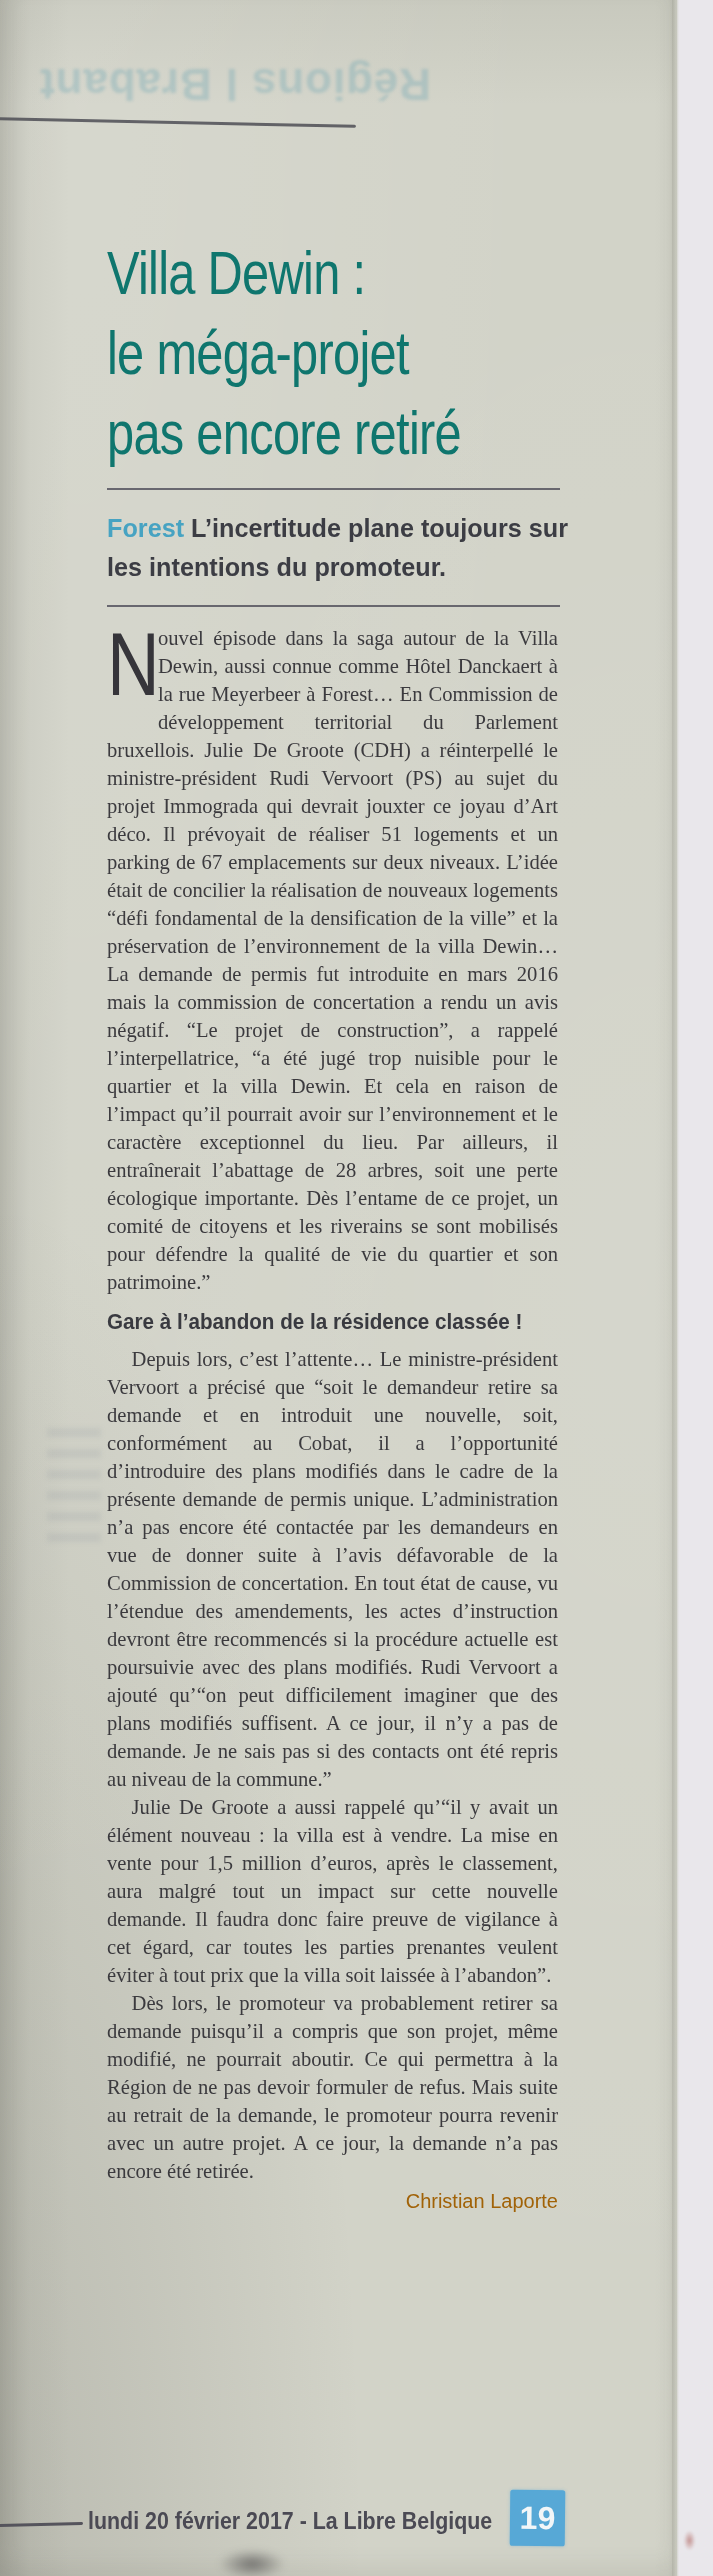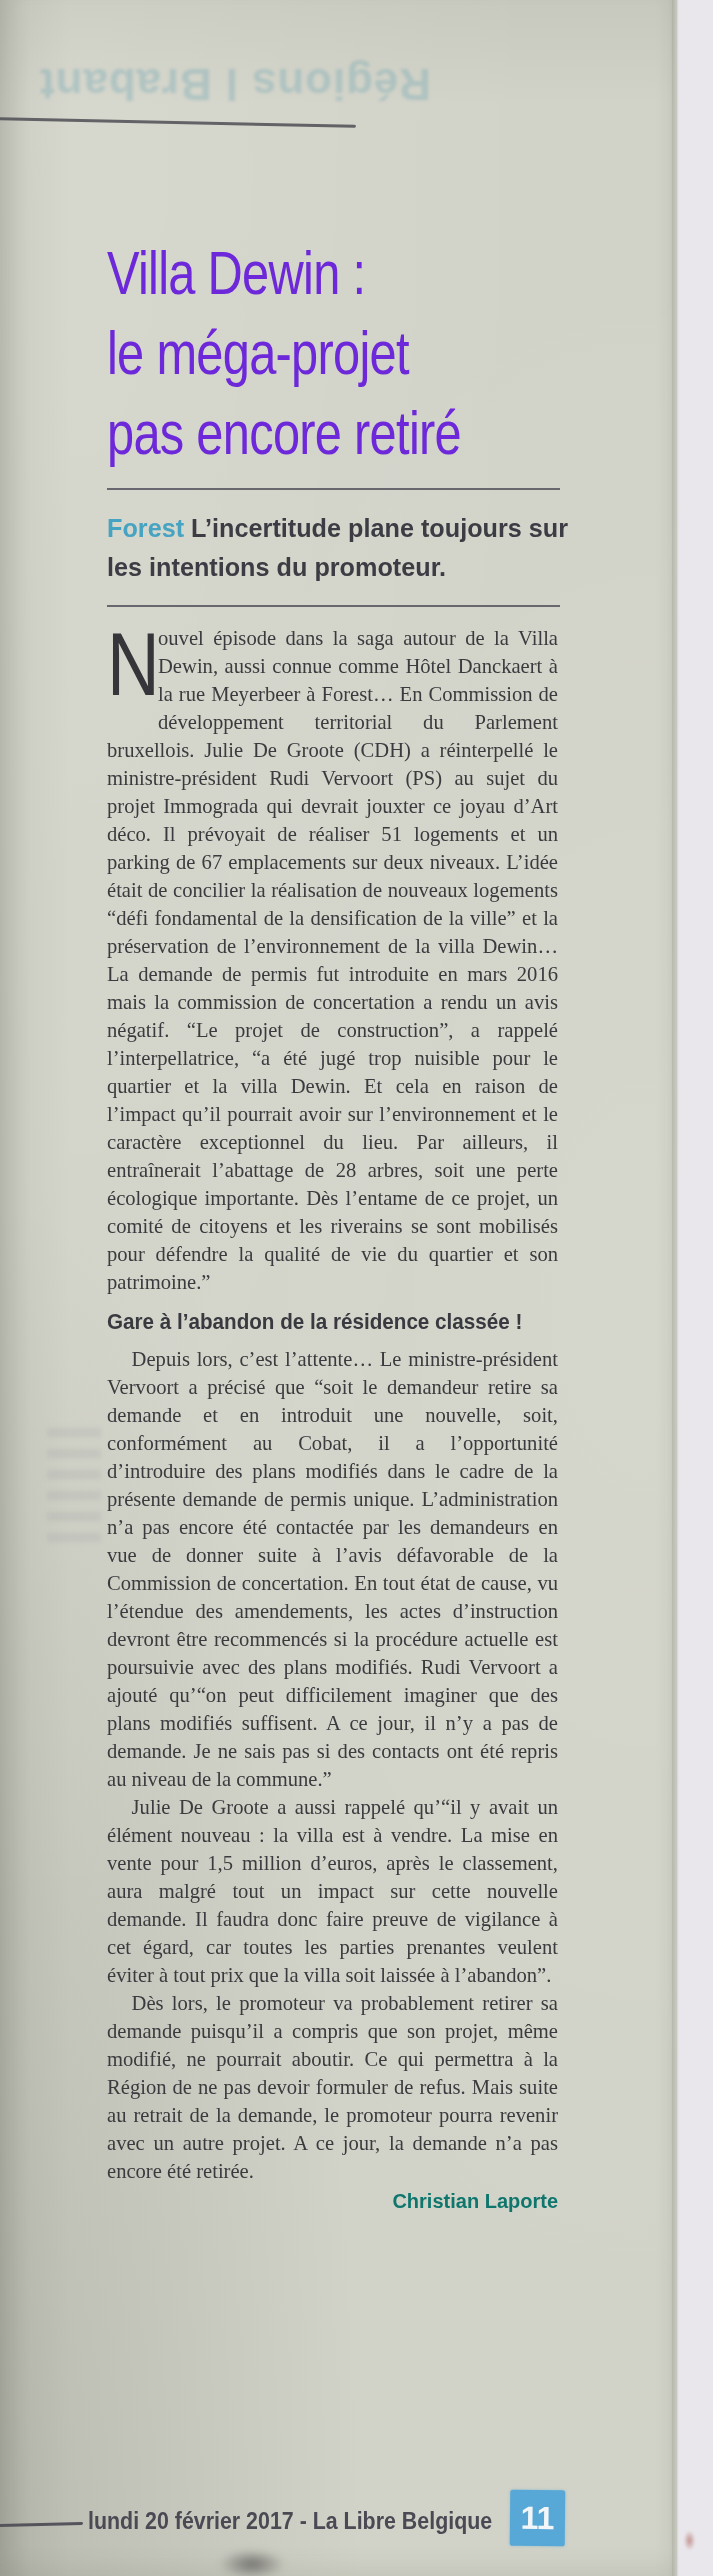--- a/index.html
+++ b/index.html
@@ -18,21 +18,21 @@
     box-shadow:inset 0 -12.3px 19.3px rgba(100,100,92,0.10);}
   .tear{position:absolute;left:672px;top:0;width:7px;height:2576px;
     background:linear-gradient(90deg, rgba(140,140,128,0.25), rgba(201,202,191,0.9) 60%, rgba(233,231,235,0));}
   
   .ghost-header{position:absolute;left:19.3px;top:39px;width:412px;height:70px;
     transform:rotate(180deg);font-weight:700;font-size:44px;letter-spacing:0.9px;
     color:rgba(96,158,176,0.30);filter:blur(1.4px);white-space:nowrap;overflow:hidden;}
   .top-rule{position:absolute;left:-5.3px;top:121px;width:361px;height:2.6px;
     background:#4e4d55;transform:rotate(1.2deg);border-radius:1.8px;opacity:0.85;}
   
-  .headline{position:absolute;left:107px;top:233px;color:#6d28d9;}
+  .headline{position:absolute;left:107px;top:233px;color:#0f766e;}
   .headline .hl{display:block;font-weight:400;font-size:61px;line-height:80px;
     letter-spacing:-0.9px;transform:scaleX(0.80);transform-origin:left top;white-space:nowrap;}
   .rule{position:absolute;left:107px;width:453px;height:1.8px;background:#55545e;opacity:0.85;}
   .rule-1{top:488px;}
   .rule-2{top:605px;}
   
   .standfirst{position:absolute;left:107px;top:509px;width:491px;
     font-weight:700;font-size:26px;line-height:39px;color:#3c3d44;
     transform:scaleX(0.97);transform-origin:left top;}
   .kicker{color:#47a3c2;}
@@ -42,22 +42,22 @@
     color:#3b3a3e;text-align:justify;hyphens:auto;-webkit-hyphens:auto;}
   .body-col p{margin:0;}
   .body-col p.indent{text-indent:24.6px;}
   .dropcap{float:left;font-family:"Liberation Sans",sans-serif;font-weight:400;
     font-size:89px;line-height:72px;height:81px;width:44px;color:#36353a;
     transform:scaleX(0.82);transform-origin:left top;margin:3.5px 7px 0 0;}
   .ital{}
   h3.subhead{font-family:"Liberation Sans",sans-serif;font-weight:700;
     font-size:21.5px;line-height:26px;color:#393a40;margin:13px 0 9.6px 0;
     transform:scaleX(0.96);transform-origin:left top;white-space:nowrap;text-align:left;}
-  .byline{font-family:"Liberation Sans",sans-serif;font-weight:700;font-size:20px;
-    color:#0f766e;text-align:right;margin-top:2.6px;}
+  .byline{font-family:"Liberation Sans",sans-serif;font-weight:400;font-size:20px;
+    color:#a16207;text-align:right;margin-top:2.6px;}
   
   .footer-rule{position:absolute;left:-3.5px;top:2523px;width:86px;height:2.6px;
     background:#55545c;transform:rotate(-1.5deg);border-radius:1.8px;}
   .footer-text{position:absolute;left:88px;top:2508px;font-weight:700;font-size:23px;
     color:#4b4a54;transform:scaleX(0.93);transform-origin:left top;white-space:nowrap;}
   .page-badge{position:absolute;left:510px;top:2490px;width:55px;height:56px;
     background:#57a8d6;border-radius:2.6px;transform:rotate(0.6deg);
     display:flex;align-items:center;justify-content:center;
     font-weight:700;font-size:32px;color:#f2f6f8;box-shadow:0 0 3.5px rgba(87,168,214,0.45);}
   
@@ -99,18 +99,18 @@
       <p class=""><span class="dropcap">N</span><span>ouvel épisode dans la saga autour de la Villa Dewin, aussi connue comme Hôtel Danckaert à la rue Meyerbeer à Forest… En Commission de développement territorial du Parlement bruxellois. Julie De Groote (CDH) a réinterpellé le ministre-président Rudi Vervoort (PS) au sujet du projet Immograda qui devrait jouxter ce joyau d’Art déco. Il prévoyait de réaliser 51 logements et un parking de 67 emplacements sur deux niveaux. L’idée était de concilier la réalisation de nouveaux logements </span><span class="ital">“défi fondamental de la densification de la ville”</span><span> et la préservation de l’environnement de la villa Dewin… La demande de permis fut introduite en mars 2016 mais la commission de concertation a rendu un avis négatif. </span><span class="ital">“Le projet de construction”</span><span>, a rappelé l’interpellatrice, </span><span class="ital">“a été jugé trop nuisible pour le quartier et la villa Dewin. Et cela en raison de l’impact qu’il pourrait avoir sur l’environnement et le caractère exceptionnel du lieu. Par ailleurs, il entraînerait l’abattage de 28 arbres, soit une perte écologique importante. Dès l’entame de ce projet, un comité de citoyens et les riverains se sont mobilisés pour défendre la qualité de vie du quartier et son patrimoine.”</span></p>
       <h3 class="subhead">Gare à l’abandon de la résidence classée !</h3>
       <p class="indent"><span>Depuis lors, c’est l’attente… Le ministre-président Vervoort a précisé que </span><span class="ital">“soit le demandeur retire sa demande et en introduit une nouvelle, soit, conformément au Cobat, il a l’opportunité d’introduire des plans modifiés dans le cadre de la présente demande de permis unique. L’administration n’a pas encore été contactée par les demandeurs en vue de donner suite à l’avis défavorable de la Commission de concertation. En tout état de cause, vu l’étendue des amendements, les actes d’instruction devront être recommencés si la procédure actuelle est poursuivie avec des plans modifiés.</span><span> Rudi Vervoort a ajouté qu’</span><span class="ital">“on peut difficilement imaginer que des plans modifiés suffisent. A ce jour, il n’y a pas de demande. Je ne sais pas si des contacts ont été repris au niveau de la commune.”</span></p>
       <p class="indent"><span>Julie De Groote a aussi rappelé qu’</span><span class="ital">“il y avait un élément nouveau : la villa est à vendre. La mise en vente pour 1,5 million d’euros, après le classement, aura malgré tout un impact sur cette nouvelle demande. Il faudra donc faire preuve de vigilance à cet égard, car toutes les parties prenantes veulent éviter à tout prix que la villa soit laissée à l’abandon”</span><span>.</span></p>
       <p class="indent"><span>Dès lors, le promoteur va probablement retirer sa demande puisqu’il a compris que son projet, même modifié, ne pourrait aboutir. Ce qui permettra à la Région de ne pas devoir formuler de refus. Mais suite au retrait de la demande, le promoteur pourra revenir avec un autre projet. A ce jour, la demande n’a pas encore été retirée.</span></p>
       <div class="byline">Christian Laporte</div>
     </div>
 
   <div class="footer-rule"></div>
   <div class="footer-text">lundi 20 février 2017 - La Libre Belgique</div>
-  <div class="page-badge">11</div>
+  <div class="page-badge">19</div>
 
   <div class="smudge-bl"></div>
   <div class="mark-red"></div>
 </div>
 
 
 </body></html>

